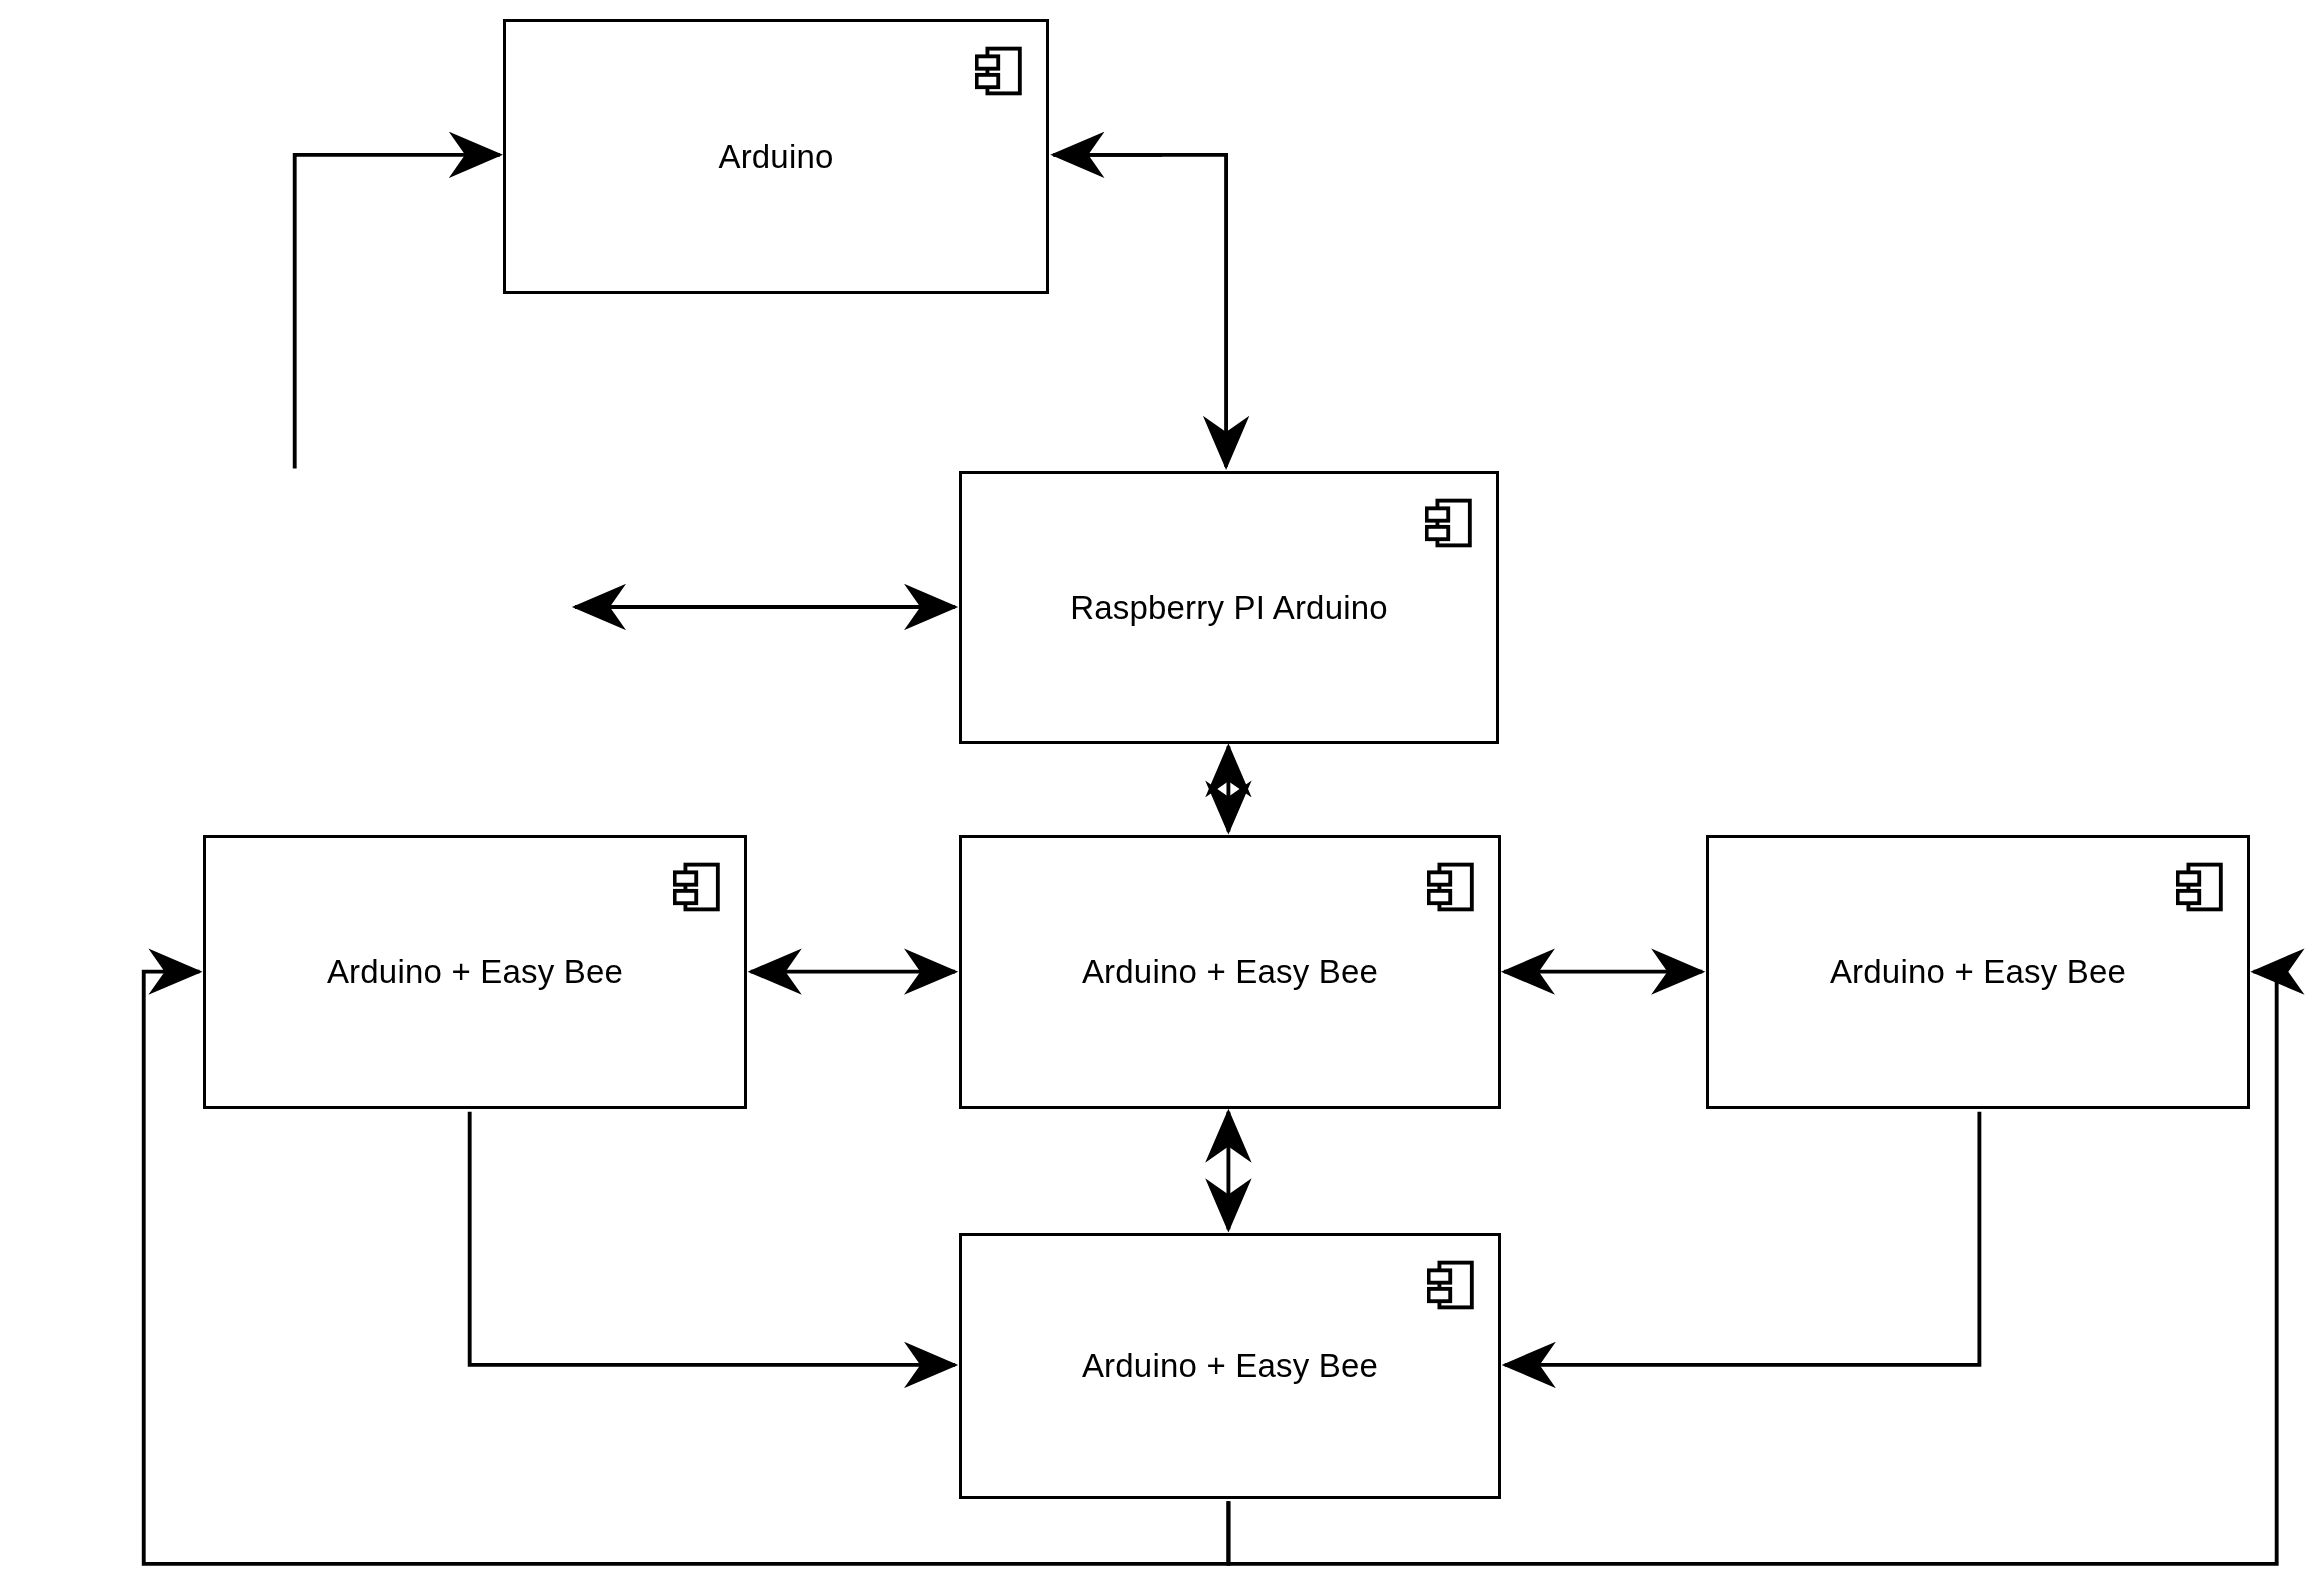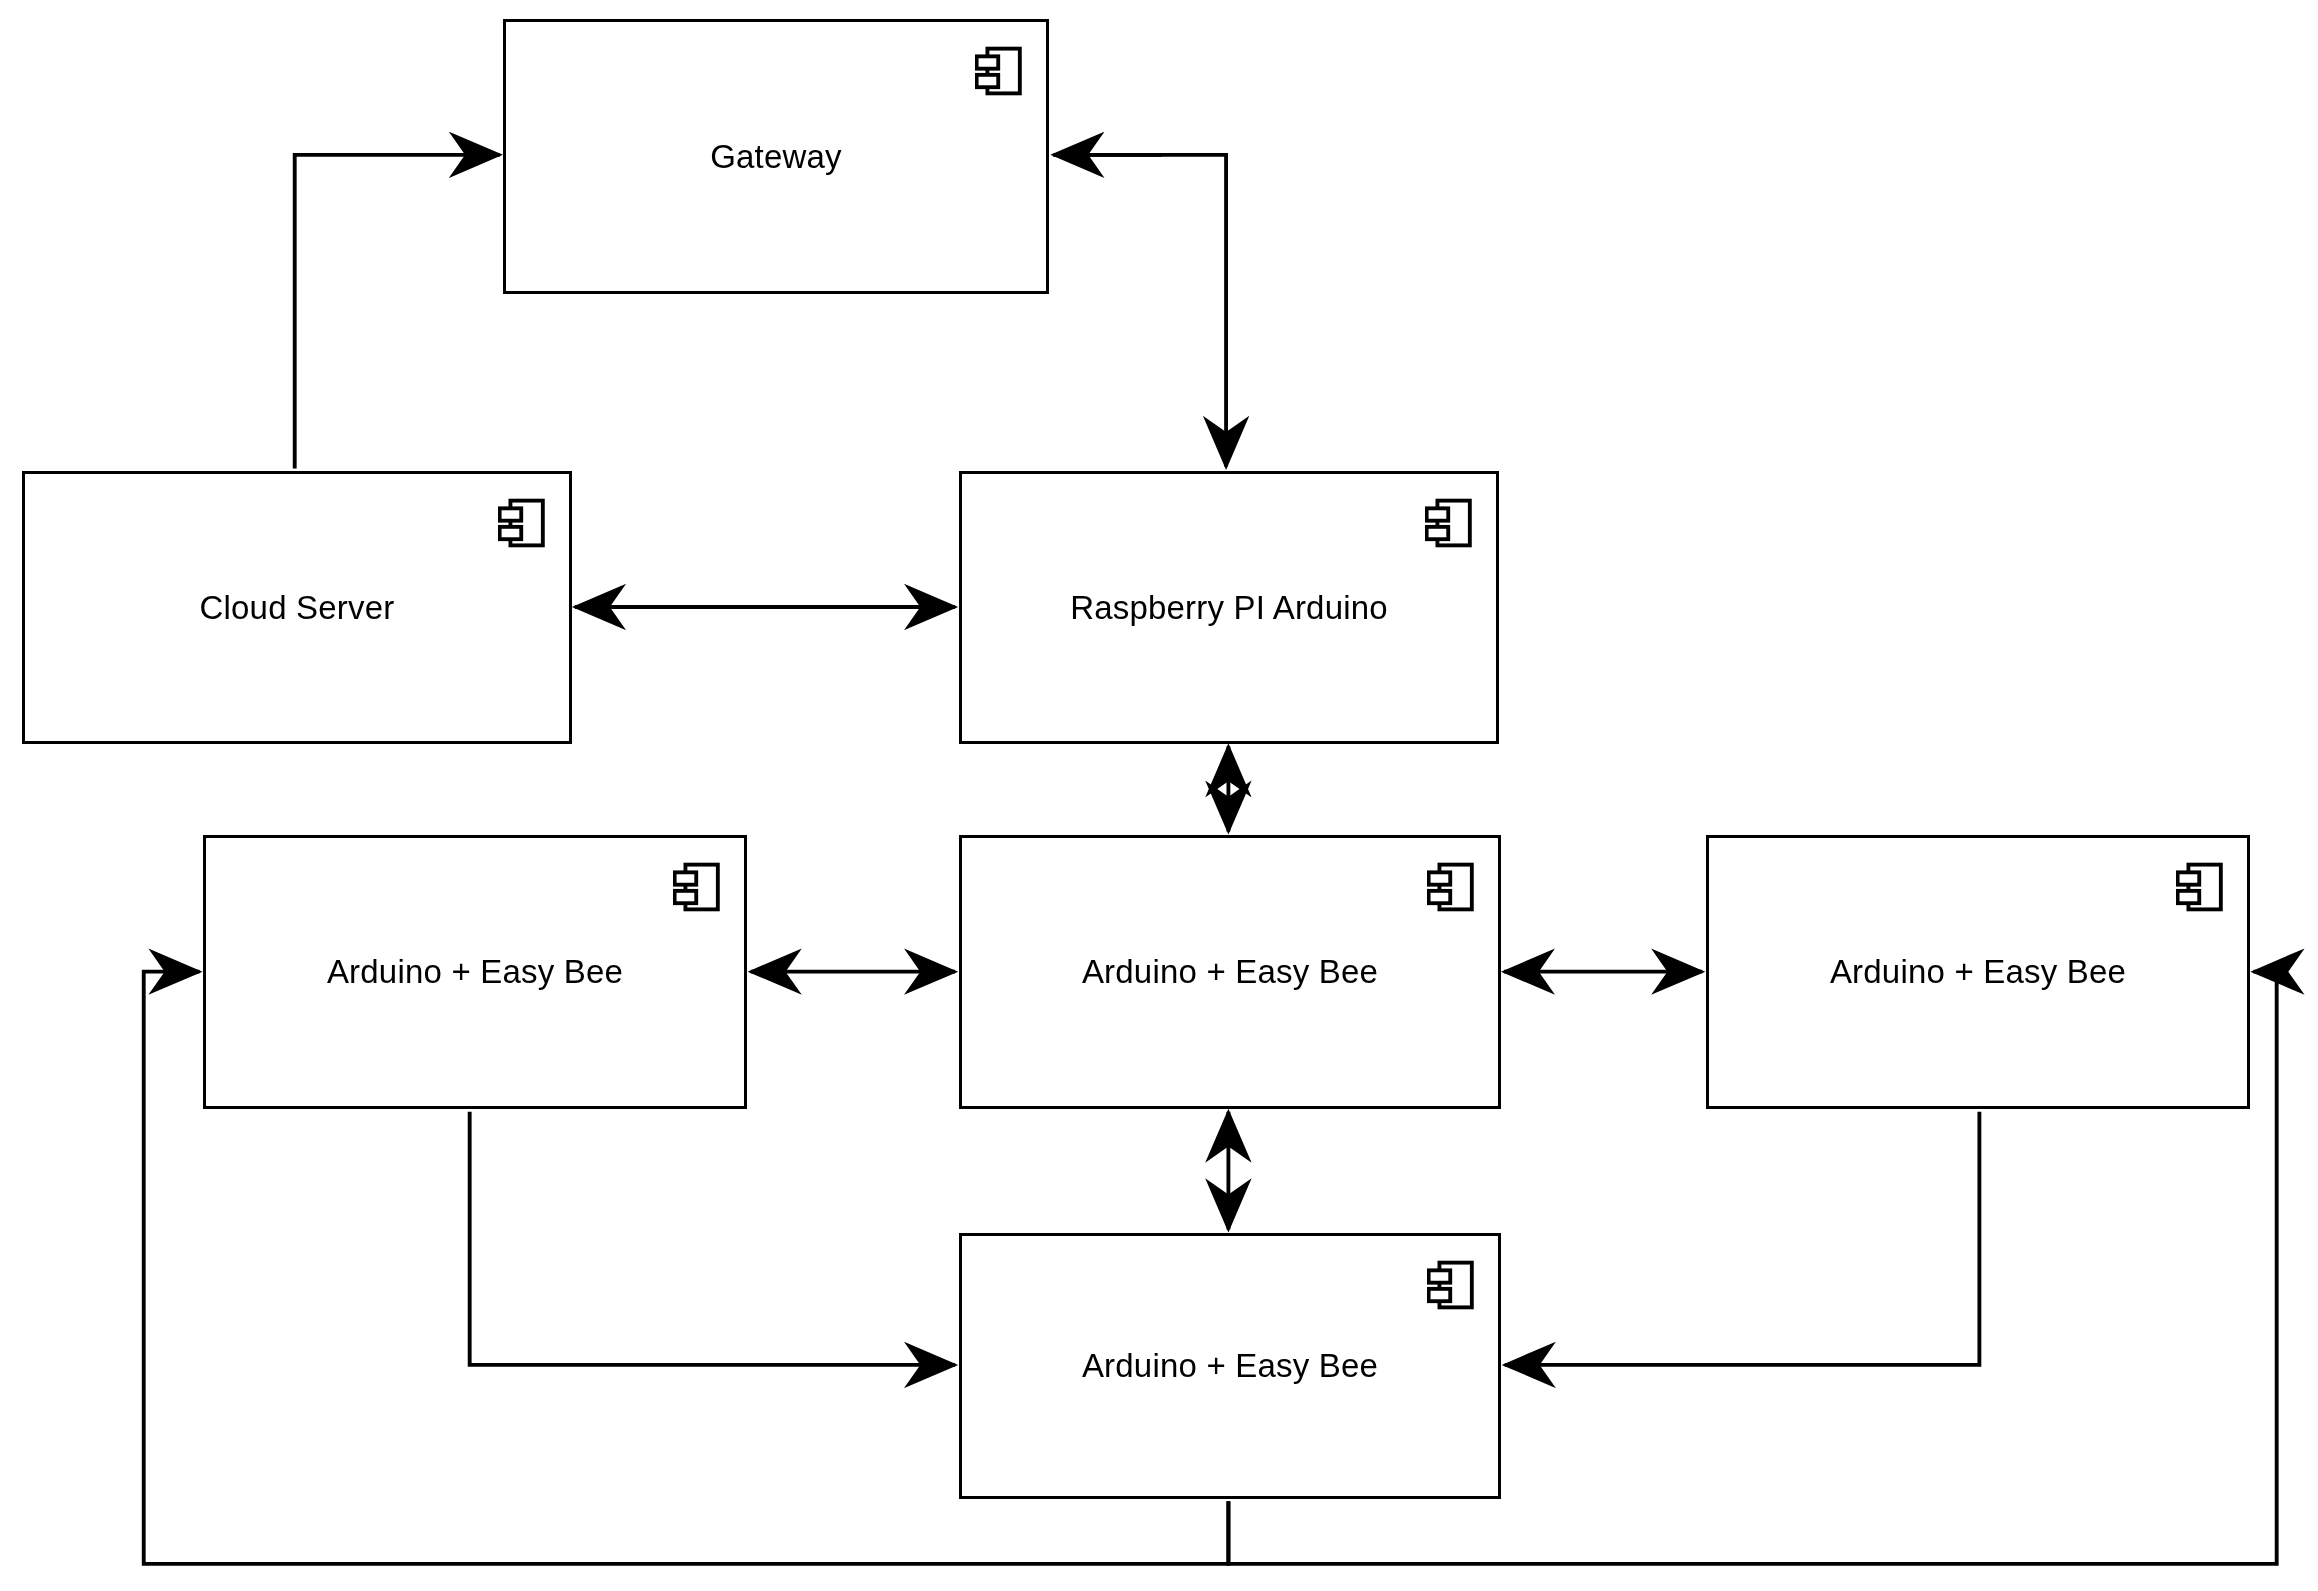--- a/index.html
+++ b/index.html
@@ -84,36 +84,28 @@
 
       <path d="M 2556,1436 L 2556,1763 L 1943,1763" marker-end="url(#arrow-end)"></path>
 
       <path d="M 1586,1939 L 1586,2020 L 185,2020 L 185,1255 L 257,1255" marker-end="url(#arrow-end)"></path>
 
       <path d="M 1586,1939 L 1586,2020 L 2940,2020 L 2940,1255 L 2910,1255" marker-end="url(#arrow-end)"></path>
     </g>
   </svg>
 
   <div class="component-node" style="left:503px; top:19.4px; width:546px; height:275px;">
-    <span class="component-label">Gateway</span>
+    <span class="component-label">Arduino</span>
     <svg class="component-icon" viewBox="0 0 62 70" xmlns="http://www.w3.org/2000/svg">
       <rect x="16" y="6" width="42" height="58" fill="#ffffff" stroke="#000000" stroke-width="5"></rect>
       <rect x="2" y="16" width="28" height="16" fill="#ffffff" stroke="#000000" stroke-width="5"></rect>
       <rect x="2" y="40" width="28" height="16" fill="#ffffff" stroke="#000000" stroke-width="5"></rect>
     </svg>
   </div>
 
-  <div class="component-node" style="left:22px; top:471px; width:550px; height:273px;">
-    <span class="component-label">Cloud Server</span>
-    <svg class="component-icon" viewBox="0 0 62 70" xmlns="http://www.w3.org/2000/svg">
-      <rect x="16" y="6" width="42" height="58" fill="#ffffff" stroke="#000000" stroke-width="5"></rect>
-      <rect x="2" y="16" width="28" height="16" fill="#ffffff" stroke="#000000" stroke-width="5"></rect>
-      <rect x="2" y="40" width="28" height="16" fill="#ffffff" stroke="#000000" stroke-width="5"></rect>
-    </svg>
-  </div>
 
   <div class="component-node" style="left:959px; top:471px; width:540px; height:273px;">
     <span class="component-label">Raspberry PI Arduino</span>
     <svg class="component-icon" viewBox="0 0 62 70" xmlns="http://www.w3.org/2000/svg">
       <rect x="16" y="6" width="42" height="58" fill="#ffffff" stroke="#000000" stroke-width="5"></rect>
       <rect x="2" y="16" width="28" height="16" fill="#ffffff" stroke="#000000" stroke-width="5"></rect>
       <rect x="2" y="40" width="28" height="16" fill="#ffffff" stroke="#000000" stroke-width="5"></rect>
     </svg>
   </div>
 

